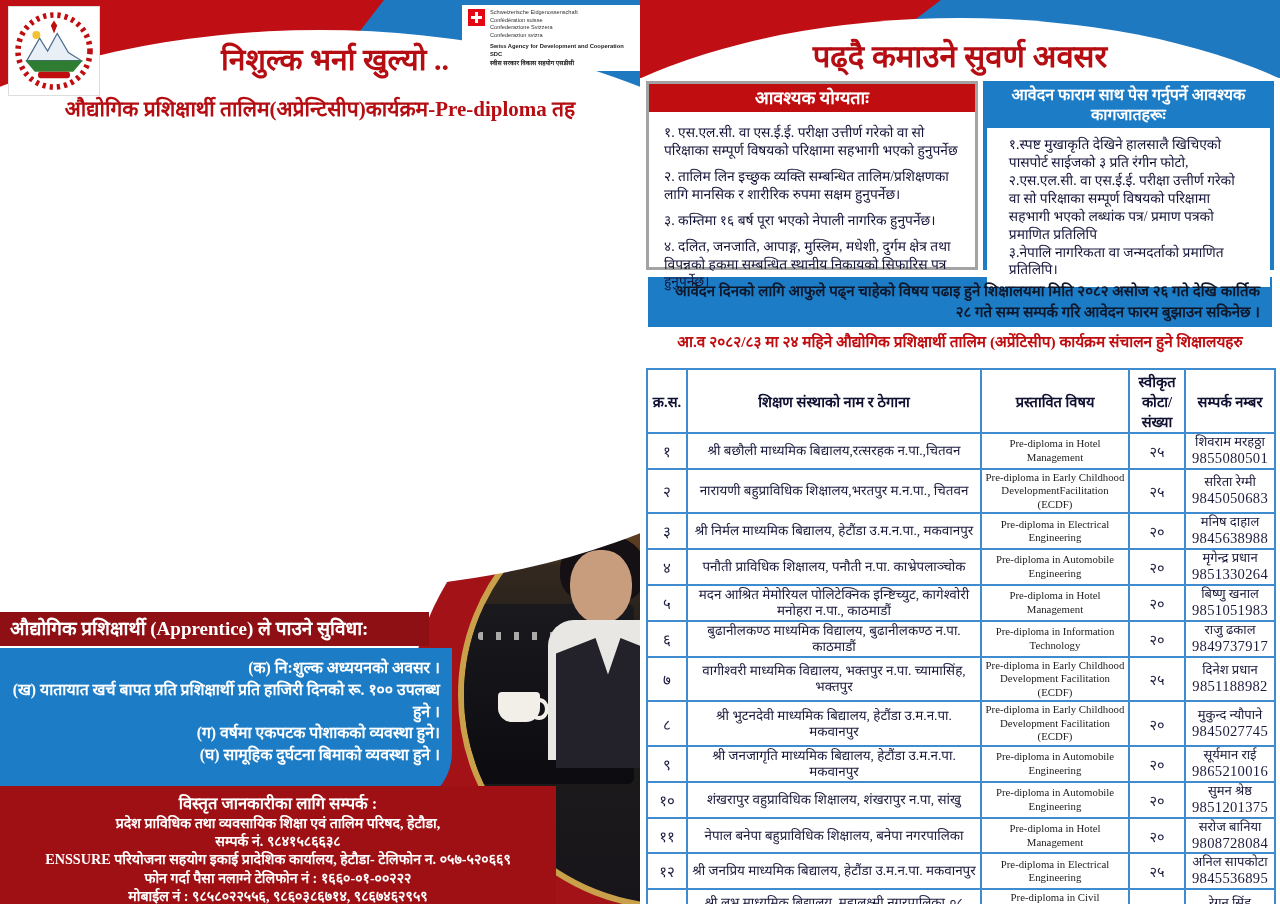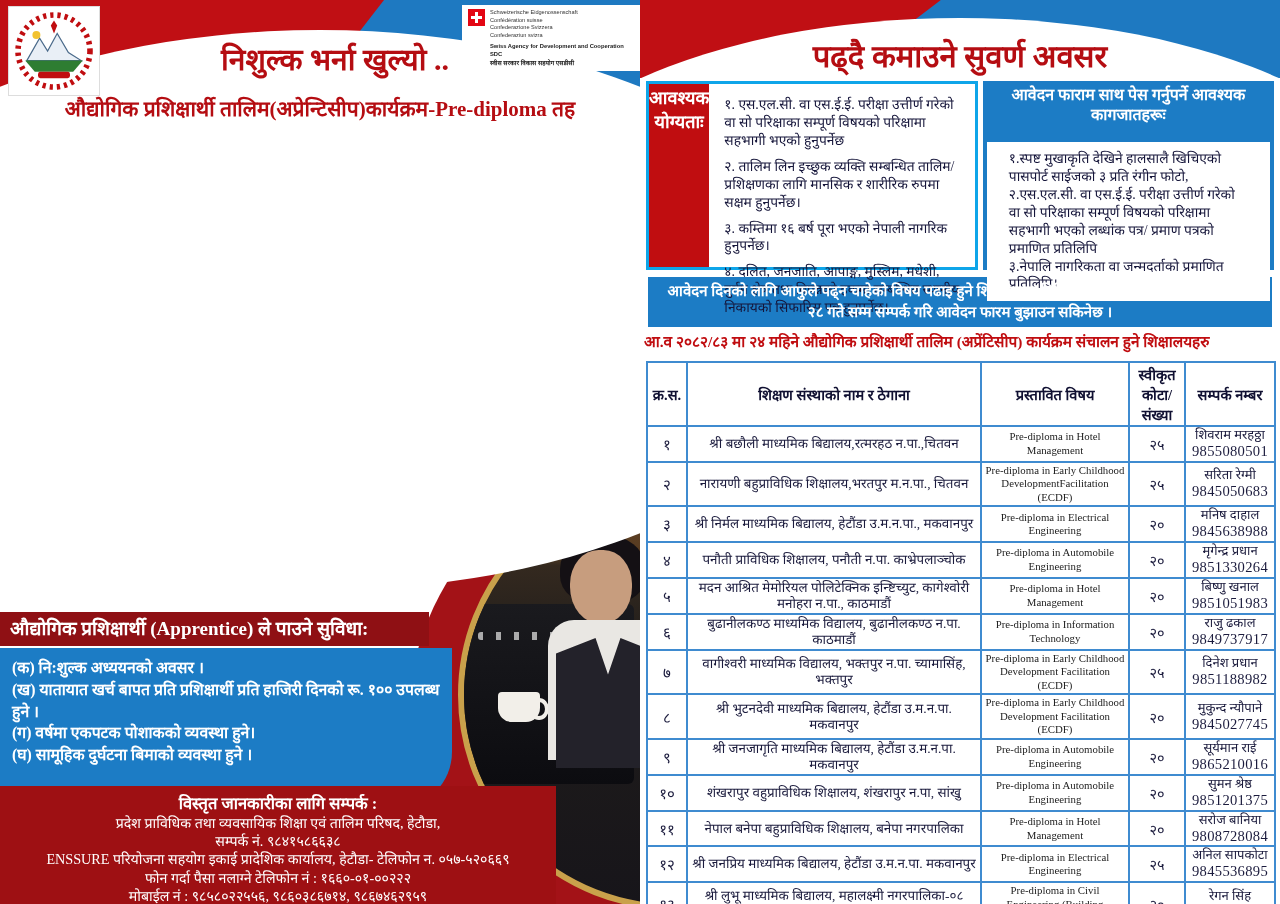--- a/index.html
+++ b/index.html
@@ -35,45 +35,45 @@
   .photo .machine { position:absolute; left:0; top:118px; width:170px; height:180px; background:linear-gradient(180deg,#1a1a1e,#0c0c10); border-radius:6px; }
   .photo .machine-dots { position:absolute; left:14px; top:146px; width:130px; height:8px; background:repeating-linear-gradient(90deg,#cfcfcf 0 5px,transparent 5px 18px); border-radius:3px; opacity:.8; }
   .photo .cup { position:absolute; left:34px; top:206px; width:42px; height:30px; background:#f2efe9; border-radius:4px 4px 14px 14px; }
   .photo .cup:before { content:""; position:absolute; right:-9px; top:6px; width:12px; height:14px; border:4px solid #f2efe9; border-radius:50%; }
   .photo .hair { position:absolute; left:96px; top:48px; width:86px; height:70px; background:#141014; border-radius:50% 50% 40% 40%; }
   .photo .face { position:absolute; left:106px; top:64px; width:62px; height:74px; background:#c79d7e; border-radius:46% 46% 50% 50%; }
   .photo .shirt { position:absolute; left:84px; top:134px; width:120px; height:140px; background:#e9e7e3; border-radius:26px 26px 0 0; }
   .photo .vest { position:absolute; left:92px; top:152px; width:104px; height:130px; background:#23222a; clip-path:polygon(0 12%,38% 0,50% 28%,62% 0,100% 12%,100% 100%,0 100%); }
 
   .benefits-title { position:absolute; top:612px; left:0; width:429px; background:#8f1014; color:#fff; font-size:19px; font-weight:bold; padding:3px 10px 5px; z-index:3; }
-  .benefits-box { position:absolute; top:648px; left:0; width:452px; height:160px; background:#1c7cc5; color:#fff; border-radius:0 0 56px 0; padding:9px 12px 0 12px; z-index:3; }
+  .benefits-box { position:absolute; top:648px; left:0; width:452px; height:160px; background:#1c7cc5; color:#fff; border-radius:0 0 56px 0; padding:9px 12px 0 12px; z-index:3;text-align:right; }
   .benefits-box .bline { font-size:15.8px; line-height:1.38; font-weight:bold; }
 
   .lfooter { position:absolute; top:786px; left:0; width:556px; height:118px; background:#9e1013; color:#fff; text-align:center; padding-top:5px; z-index:4; }
   .lfooter .f-big { font-size:16.5px; font-weight:bold; }
-  .lfooter .f { font-size:14.2px; font-weight:normal; line-height:1.28; }
+  .lfooter .f { font-size:14.2px; font-weight:bold; line-height:1.28; }
 
   
   .rheader { position:relative; height:78px; background:#1e79c1; overflow:hidden; }
   .rheader .wedge-red { position:absolute; inset:0; background:#c00f14; clip-path:polygon(0 0,47% 0,31% 100%,0 100%); }
   .rheader .ellipse { position:absolute; left:-140px; top:18px; width:920px; height:430px; background:#fff; border-radius:50%; }
   .rtitle { position:absolute; top:34px; left:0; width:100%; text-align:center; font-size:31px; font-weight:bold; color:#b50d12; }
 
   .boxes { display:flex; gap:5px; padding:3px 6px 0 6px; height:192px; }
-  .qual-box { flex:1.07; border:3px solid #0ea5e9; background:#fff; display:flex; flex-direction:row; }
+  .qual-box { flex:1.07; border:3px solid #a3a3a3; background:#fff; display:flex; flex-direction:column; }
   .qual-head { background:#c00d10; color:#fff; text-align:center; font-size:18px; font-weight:bold; padding:1px 0 3px; }
   .qual-body { padding:4px 7px; font-size:13.8px; line-height:1.3; color:#15153a; }
   .qual-body p { margin:8px; }
   .docs-box { flex:0.93; background:#1c7cc5; padding:3px 4px 4px; display:flex; flex-direction:column; }
-  .docs-head { color:#fff; text-align:center; font-size:16px; font-weight:bold; line-height:1.25; padding:1px 2px 17px; }
+  .docs-head { color:#fff; text-align:center; font-size:16px; font-weight:bold; line-height:1.25; padding:1px 2px 3px; }
   .docs-body { background:#fff; flex:1; padding:8px 22px; font-size:13.8px; line-height:1.3; color:#15153a; }
   .docs-body p { margin:0; }
 
-  .notice { margin:7px 8px 3px; background:#1c7cc5; color:#ffffff; font-weight:bold; text-align:center; font-size:15px; line-height:1.4; padding:4px 12px; }
-  .tcaption { text-align:left; color:#c00d10; font-weight:bold; font-size:15.4px; margin:4px 4px 9px; }
+  .notice { margin:7px 8px 3px; background:#1c7cc5; color:#0f172a; font-weight:bold; text-align:right; font-size:15px; line-height:1.4; padding:4px 12px; }
+  .tcaption { text-align:center; color:#c00d10; font-weight:bold; font-size:15.4px; margin:4px 4px 16px; }
 
   table.schools { border-collapse:collapse; margin:0 6px; width:628px; table-layout:fixed; }
   table.schools th, table.schools td { border:2px solid #3f8bd0; text-align:center; vertical-align:middle; padding:1px 2px; }
   table.schools th { font-size:14.6px; font-weight:bold; color:#101032; height:38px; }
   col.c-sn { width:40px; } col.c-name { width:294px; } col.c-sub { width:148px; } col.c-quota { width:56px; } col.c-contact { width:90px; }
   td.sn { font-size:15px; }
   td.name { font-size:13.4px; line-height:1.2; }
   td.subject { font-size:10.8px; line-height:1.25; color:#222; }
   td.quota { font-size:14.5px; }
   td.contact { font-size:13px; line-height:1.15; }
@@ -200,21 +200,21 @@
           <th>क्र.स.</th>
           <th>शिक्षण संस्थाको नाम र ठेगाना</th>
           <th>प्रस्तावित  विषय</th>
           <th>स्वीकृत कोटा/संख्या</th>
           <th>सम्पर्क नम्बर</th>
         </tr>
       </thead>
       <tbody>
         <tr class="r">
           <td class="sn">१</td>
-          <td class="name">श्री बछौली माध्यमिक बिद्यालय,रत्मरहठ न.पा.,चितवन</td>
+          <td class="name">श्री बछौली माध्यमिक बिद्यालय,रत्सरहक न.पा.,चितवन</td>
           <td class="subject">Pre-diploma in Hotel Management</td>
           <td class="quota">२५</td>
           <td class="contact">
               <div>शिवराम मरहठ्ठा</div>
               <div class="phone">9855080501</div>
             </td>
         </tr>
         <tr class="r">
           <td class="sn">२</td>
           <td class="name">नारायणी बहुप्राविधिक शिक्षालय,भरतपुर म.न.पा., चितवन</td>

